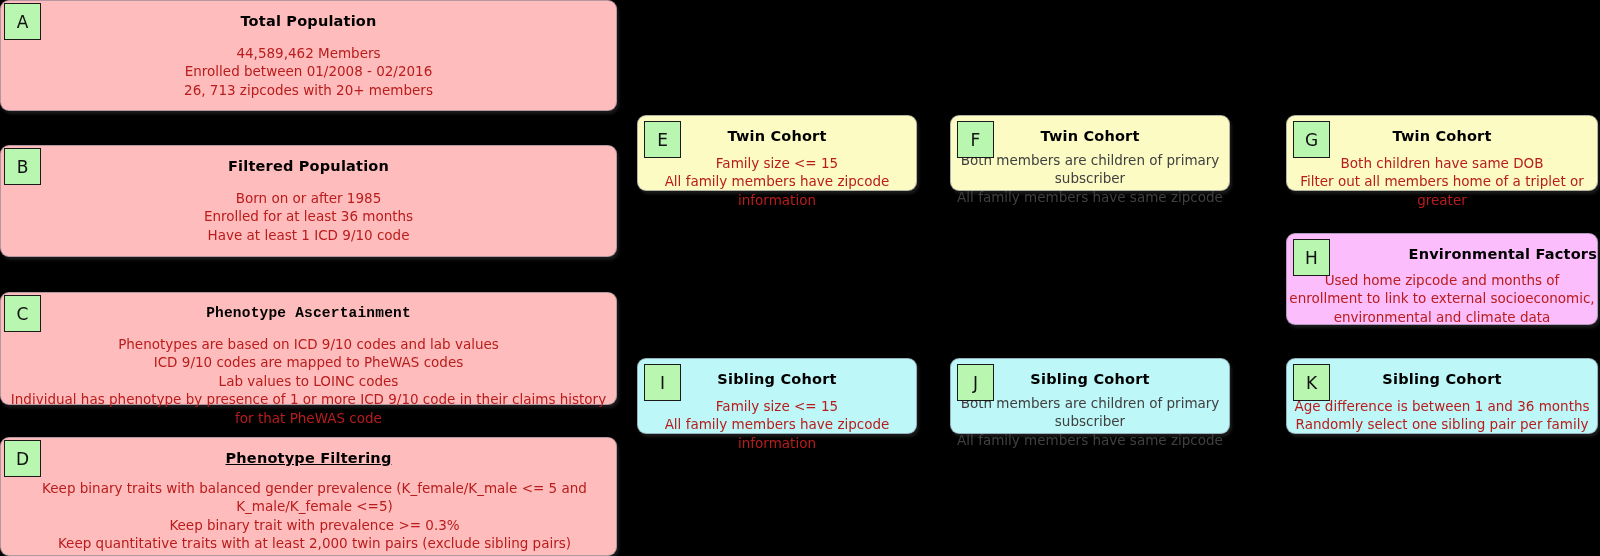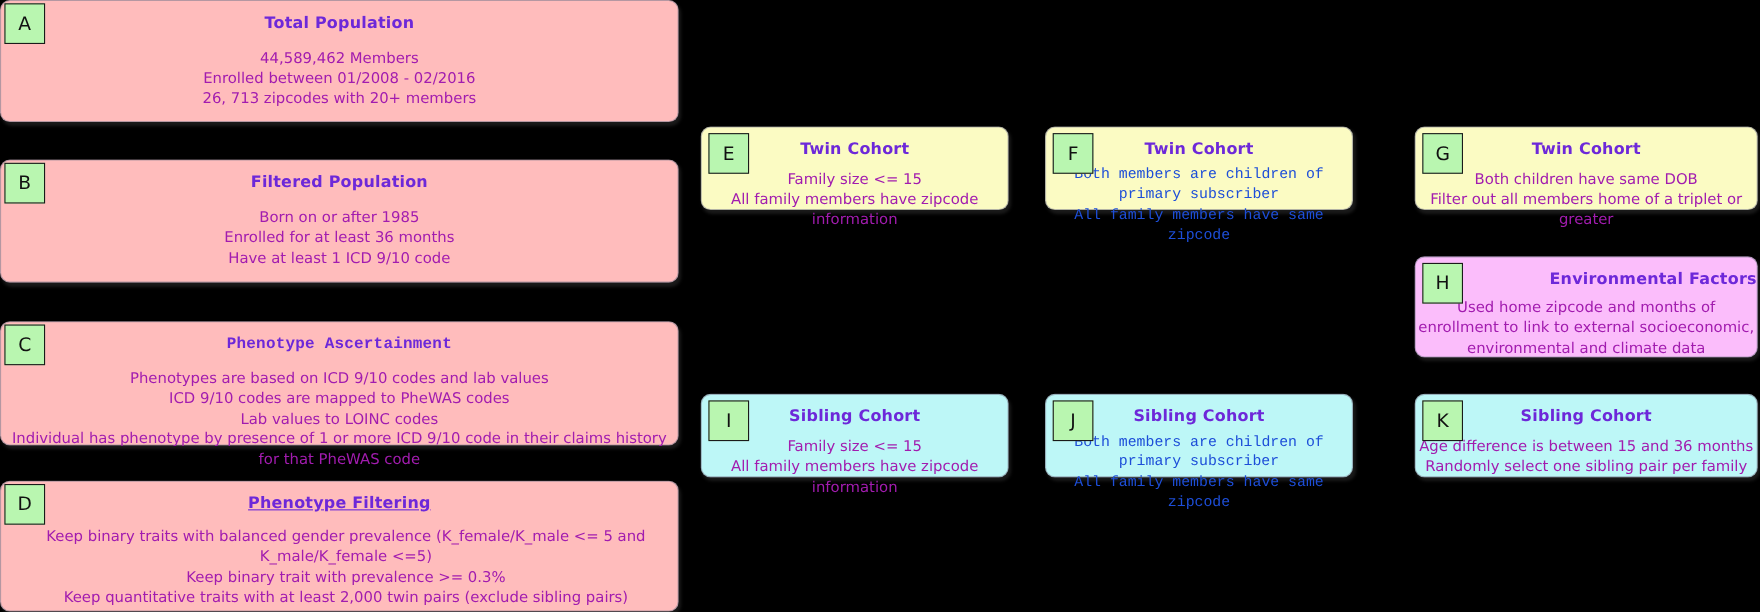--- a/index.html
+++ b/index.html
@@ -28,36 +28,35 @@
     border: 1px solid rgba(120,120,140,0.55);
     box-shadow: 2px 3px 3px rgba(255,255,255,0.10);
     display: flex;
     flex-direction: column;
     align-items: center;
     overflow: visible;
   }
   .panel-title {
     font-size: 14.5px;
     font-weight: bold;
-    color: #6d28d9;
+    color: #000000;
     letter-spacing: 0.2px;
     text-align: center;
     width: 100%;
   }
   .panel-body {
     font-size: 13.5px;
     line-height: 1.37;
-    color: #a21caf;
+    color: #b91c1c;
     text-align: center;
     width: 100%;
     white-space: pre-line;
   }
   .panel-body.muted {
-    color: #1d4ed8;
-    font-family: Liberation Mono, monospace;
+    color: #404040;
   }
   .badge {
     position: absolute;
     width: 37px;
     height: 37px;
     background: #b9f6b0;
     border: 1.4px solid #1a1a1a;
     display: flex;
     align-items: center;
     justify-content: center;
@@ -183,17 +182,17 @@
   <div class="panel" id="panel-j">
     <div class="badge">J</div>
     <div class="panel-title">Sibling Cohort</div>
     <div class="panel-body muted">Both members are children of primary subscriber
 All family members have same zipcode</div>
   </div>
 
   <div class="panel" id="panel-k">
     <div class="badge">K</div>
     <div class="panel-title">Sibling Cohort</div>
-    <div class="panel-body">Age difference is between 15 and 36 months
+    <div class="panel-body">Age difference is between 1 and 36 months
 Randomly select one sibling pair per family</div>
   </div>
 
 </div>
 
 </body></html>

